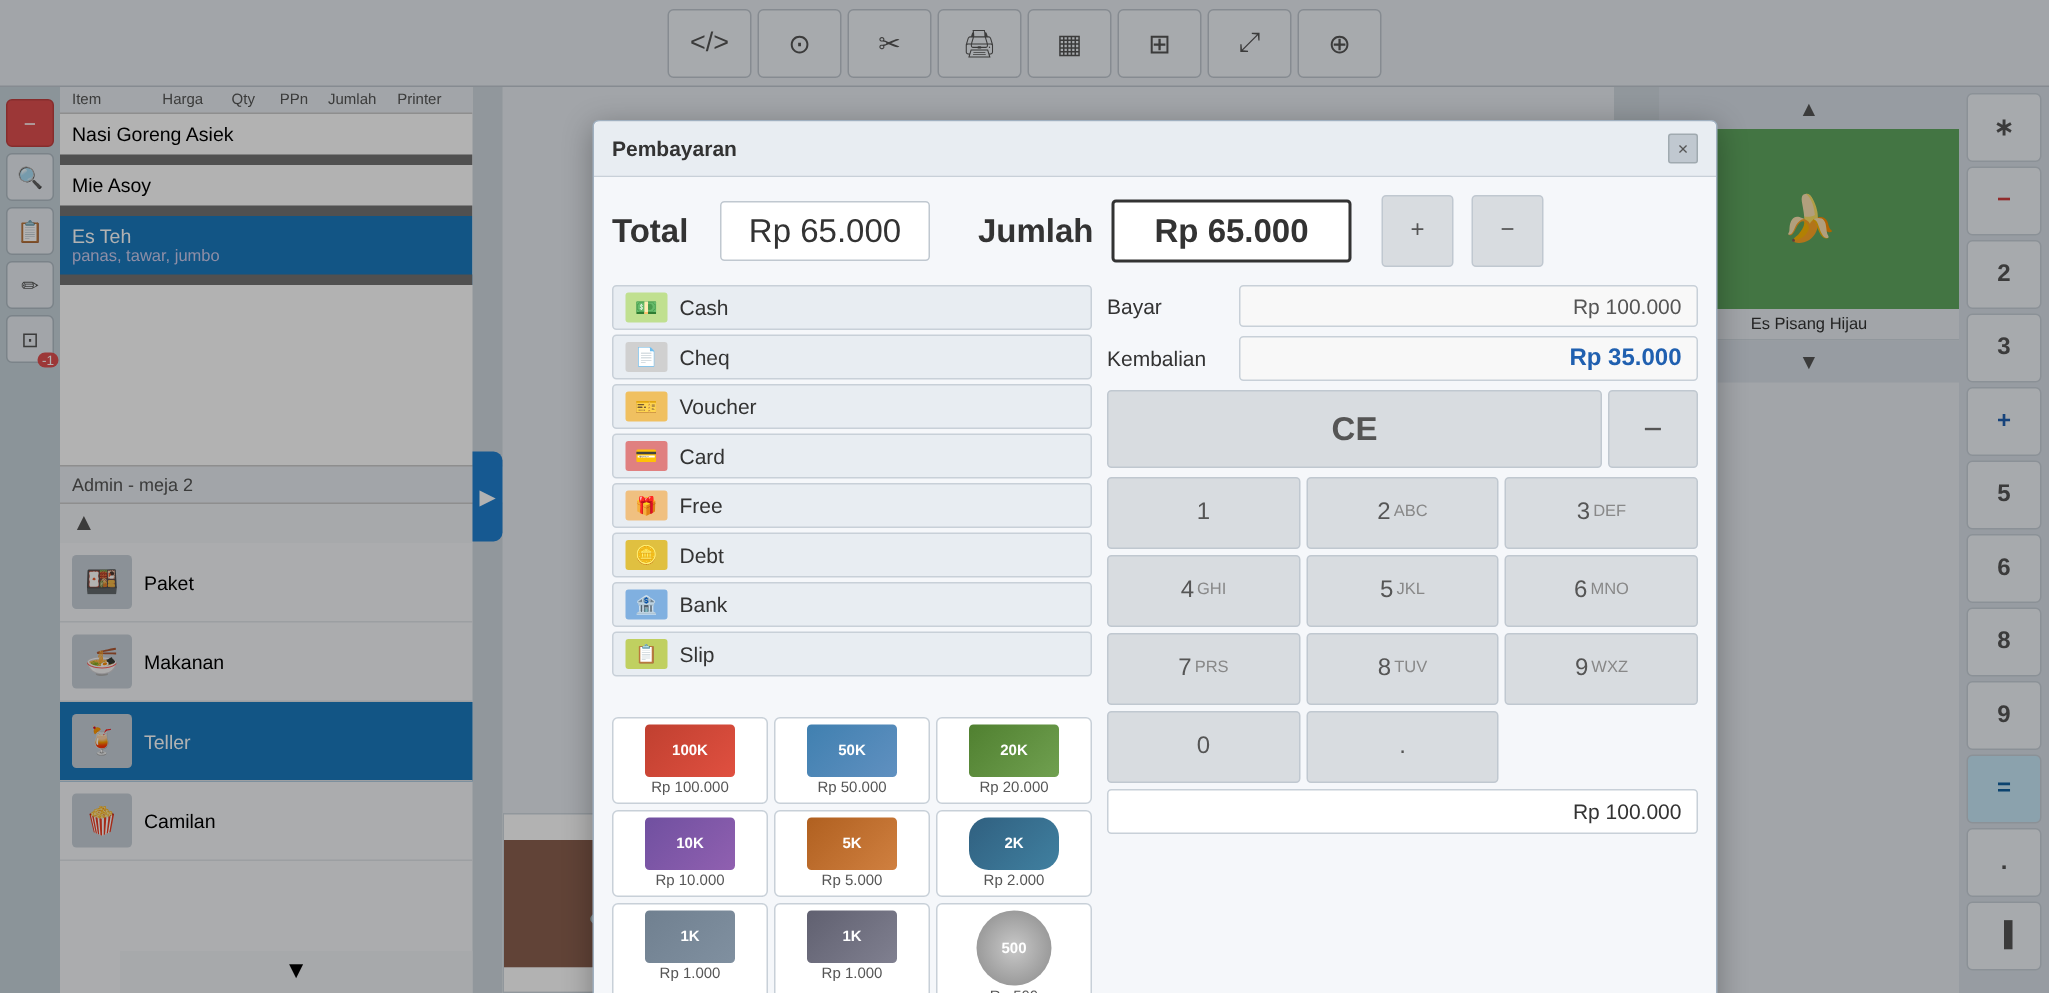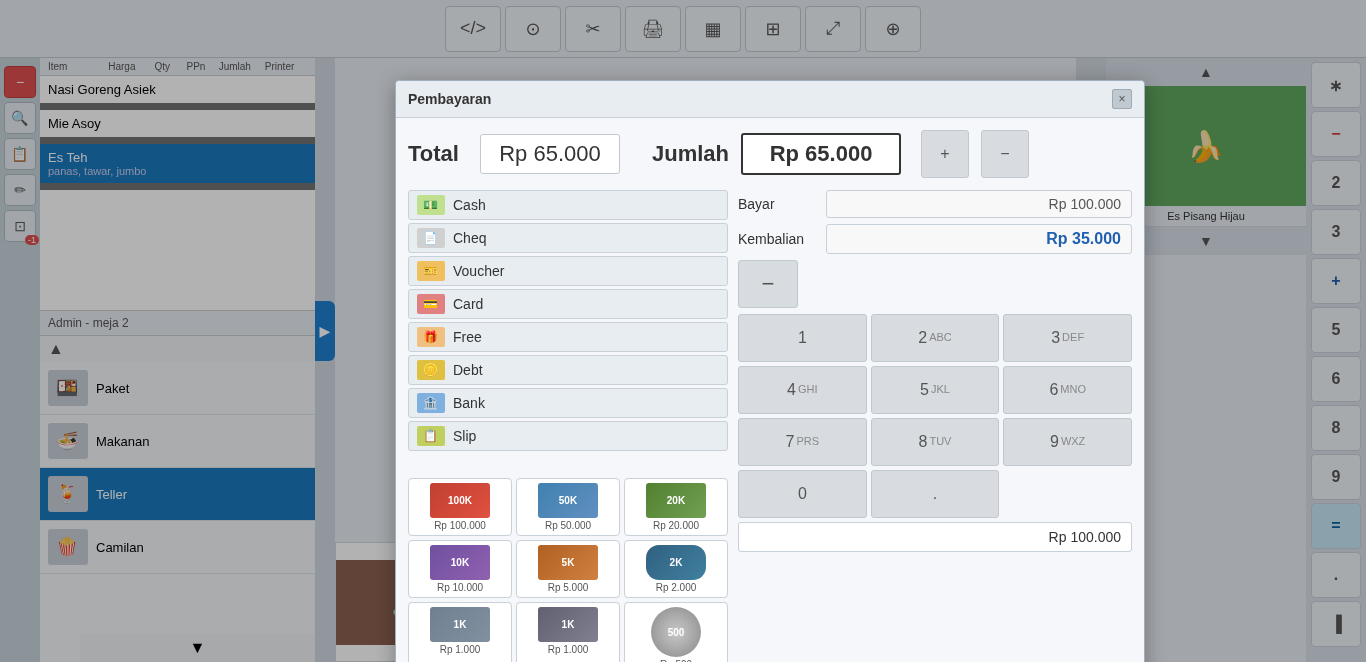--- a/index.html
+++ b/index.html
@@ -494,20 +494,21 @@
         <div class="pay-row">
           <span class="pay-row-label">Bayar</span>
           <div class="pay-row-value">Rp 100.000</div>
         </div>
         <div class="pay-row">
           <span class="pay-row-label">Kembalian</span>
           <div class="pay-row-value kembalian">Rp 35.000</div>
         </div>
 
         <div style="display:flex;gap:4px;margin-bottom:6px;">
+          <button class="ce-btn wide" style="flex:1;padding:12px 8px;font-size:22px;font-weight:bold;">CE</button>
           <button class="ce-btn minus-btn" style="width:60px;font-size:22px;">−</button>
         </div>
 
         <div class="numpad-grid">
           <button class="np-btn">1</button>
           <button class="np-btn">2<span class="sub">ABC</span></button>
           <button class="np-btn">3<span class="sub">DEF</span></button>
           <button class="np-btn">4<span class="sub">GHI</span></button>
           <button class="np-btn">5<span class="sub">JKL</span></button>
           <button class="np-btn">6<span class="sub">MNO</span></button>

